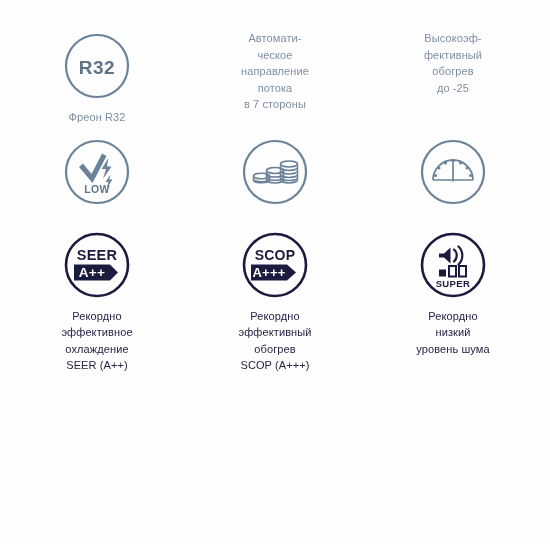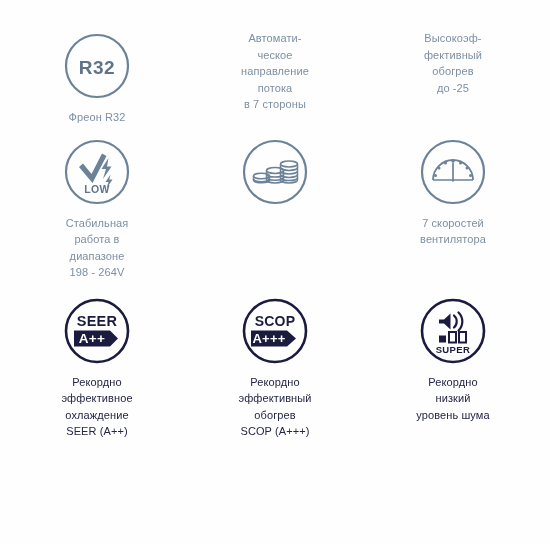--- a/index.html
+++ b/index.html
@@ -87,24 +87,20 @@
     <div class="cell row2">
       <div class="badge">
         <svg class="svgicon" width="68" height="68" viewBox="0 0 68 68">
           <circle cx="34" cy="34" r="31" fill="none" stroke="#6b8299" stroke-width="2.2"></circle>
           <path d="M16 29 L20 25.5 L28.5 36 L39 15.5 L43.5 18 L29.5 45 Z" fill="#6b8299"></path>
           <path d="M45.5 20 L38.5 31 L43 31 L40 41 L48.5 28.5 L44 28.5 Z" fill="#6b8299"></path>
           <path d="M47.5 36.5 L42.5 44 L45.5 44 L43.5 50.5 L49.5 41.5 L46.3 41.5 Z" fill="#6b8299"></path>
           <text x="34" y="55" text-anchor="middle" font-family="Liberation Sans, sans-serif" font-size="10.5" font-weight="700" fill="#5f7488" letter-spacing="0.4">LOW</text>
         </svg>
       </div>
-      <div class="cap">Стабильная
-работа в
-диапазоне
-198 - 264V</div>
     </div>
 
     <div class="cell row2">
       <div class="badge">
         <svg class="svgicon" width="68" height="68" viewBox="0 0 68 68">
           <circle cx="34" cy="34" r="31" fill="none" stroke="#6b8299" stroke-width="2.2"></circle>
           <g fill="none" stroke="#6b8299" stroke-width="1.5">
             <ellipse cx="20.5" cy="38" rx="8" ry="2.8"></ellipse>
             <path d="M12.5 38 v4 a8 2.8 0 0 0 16 0 v-4"></path>
             <ellipse cx="34" cy="32.5" rx="8.5" ry="2.9"></ellipse>
@@ -135,22 +131,20 @@
             <circle cx="26.5" cy="25" r="1.5"></circle>
             <circle cx="34" cy="23.3" r="1.5"></circle>
             <circle cx="41.5" cy="25" r="1.5"></circle>
             <circle cx="48" cy="30" r="1.5"></circle>
             <circle cx="51.5" cy="37.5" r="1.5"></circle>
           </g>
           <line x1="34" y1="43" x2="34" y2="25.5" stroke="#6b8299" stroke-width="1.7" stroke-linecap="round"></line>
           <line x1="14" y1="42" x2="54" y2="42" stroke="#6b8299" stroke-width="1.6"></line>
         </svg>
       </div>
-      <div class="cap">7 скоростей
-вентилятора</div>
     </div>
 
     <div class="cell row3">
       <div class="badge">
         <svg class="svgicon" width="68" height="68" viewBox="0 0 68 68">
           <circle cx="34" cy="34" r="31" fill="none" stroke="#1b1b3f" stroke-width="2.6"></circle>
           <text x="34" y="29" text-anchor="middle" font-family="Liberation Sans, sans-serif" font-size="14.5" font-weight="700" fill="#1b1b3f" letter-spacing="0.3">SEER</text>
           <path d="M11 33.5 H47 L55 41.5 L47 49.5 H11 Z" fill="#1b1b3f"></path>
           <text x="29" y="46" text-anchor="middle" font-family="Liberation Sans, sans-serif" font-size="13.5" font-weight="700" fill="#ffffff" letter-spacing="0.3">A++</text>
         </svg>

